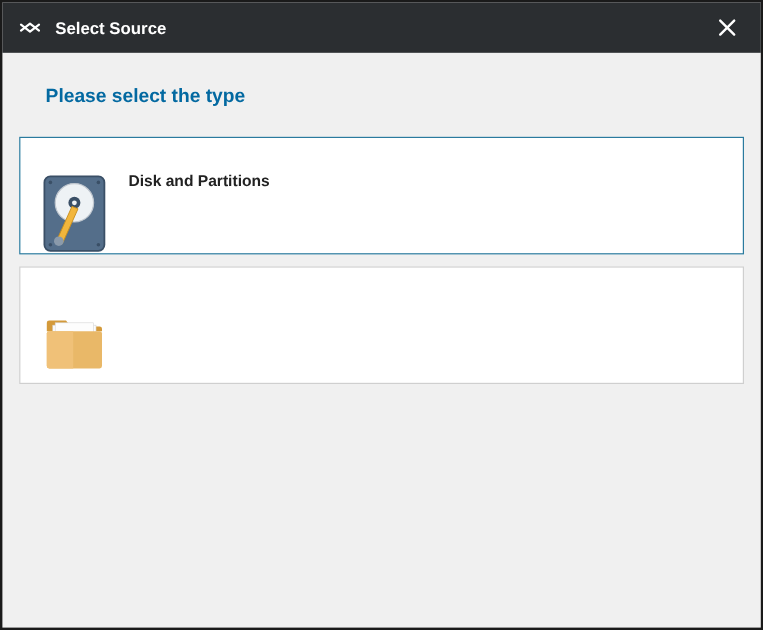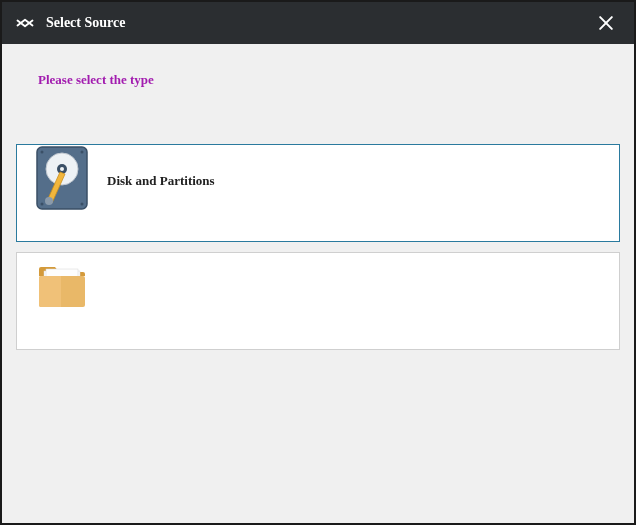--- a/index.html
+++ b/index.html
@@ -14,21 +14,20 @@
       height: 525px;
       overflow: hidden;
     }
     .modal {
       width: 632px;
       height: 521px;
       margin: 2px;
       background: #f0f0f0;
       display: flex;
       flex-direction: column;
-      font-family: Liberation Serif, serif;
     }
     .header {
       background: #2b2e31;
       color: #fff;
       height: 42px;
       display: flex;
       align-items: center;
       padding: 0 12px;
       font-size: 14px;
       font-weight: 600;
@@ -52,32 +51,32 @@
       justify-content: center;
       cursor: pointer;
       color: #fff;
     }
     .content {
       flex: 1;
       padding: 0 14px;
     }
     .instruction {
       padding: 28px 0 0 22px;
-      color: #a21caf;
-      font-size: 13px;
+      color: #0369a1;
+      font-size: 16px;
       font-weight: 600;
-      margin-bottom: 56px;
+      margin-bottom: 24px;
     }
     .option-card {
       background: #fff;
       border: 1px solid #cfcfcf;
       height: 98px;
       margin-bottom: 10px;
       display: flex;
-      align-items: flex-start;
+      align-items: flex-end;
       padding: 0 18px;
       cursor: pointer;
     }
     .option-card.selected {
       border: 1px solid #2a7a9e;
     }
     .option-icon {
       width: 54px;
       height: 66px;
       margin-right: 18px;

